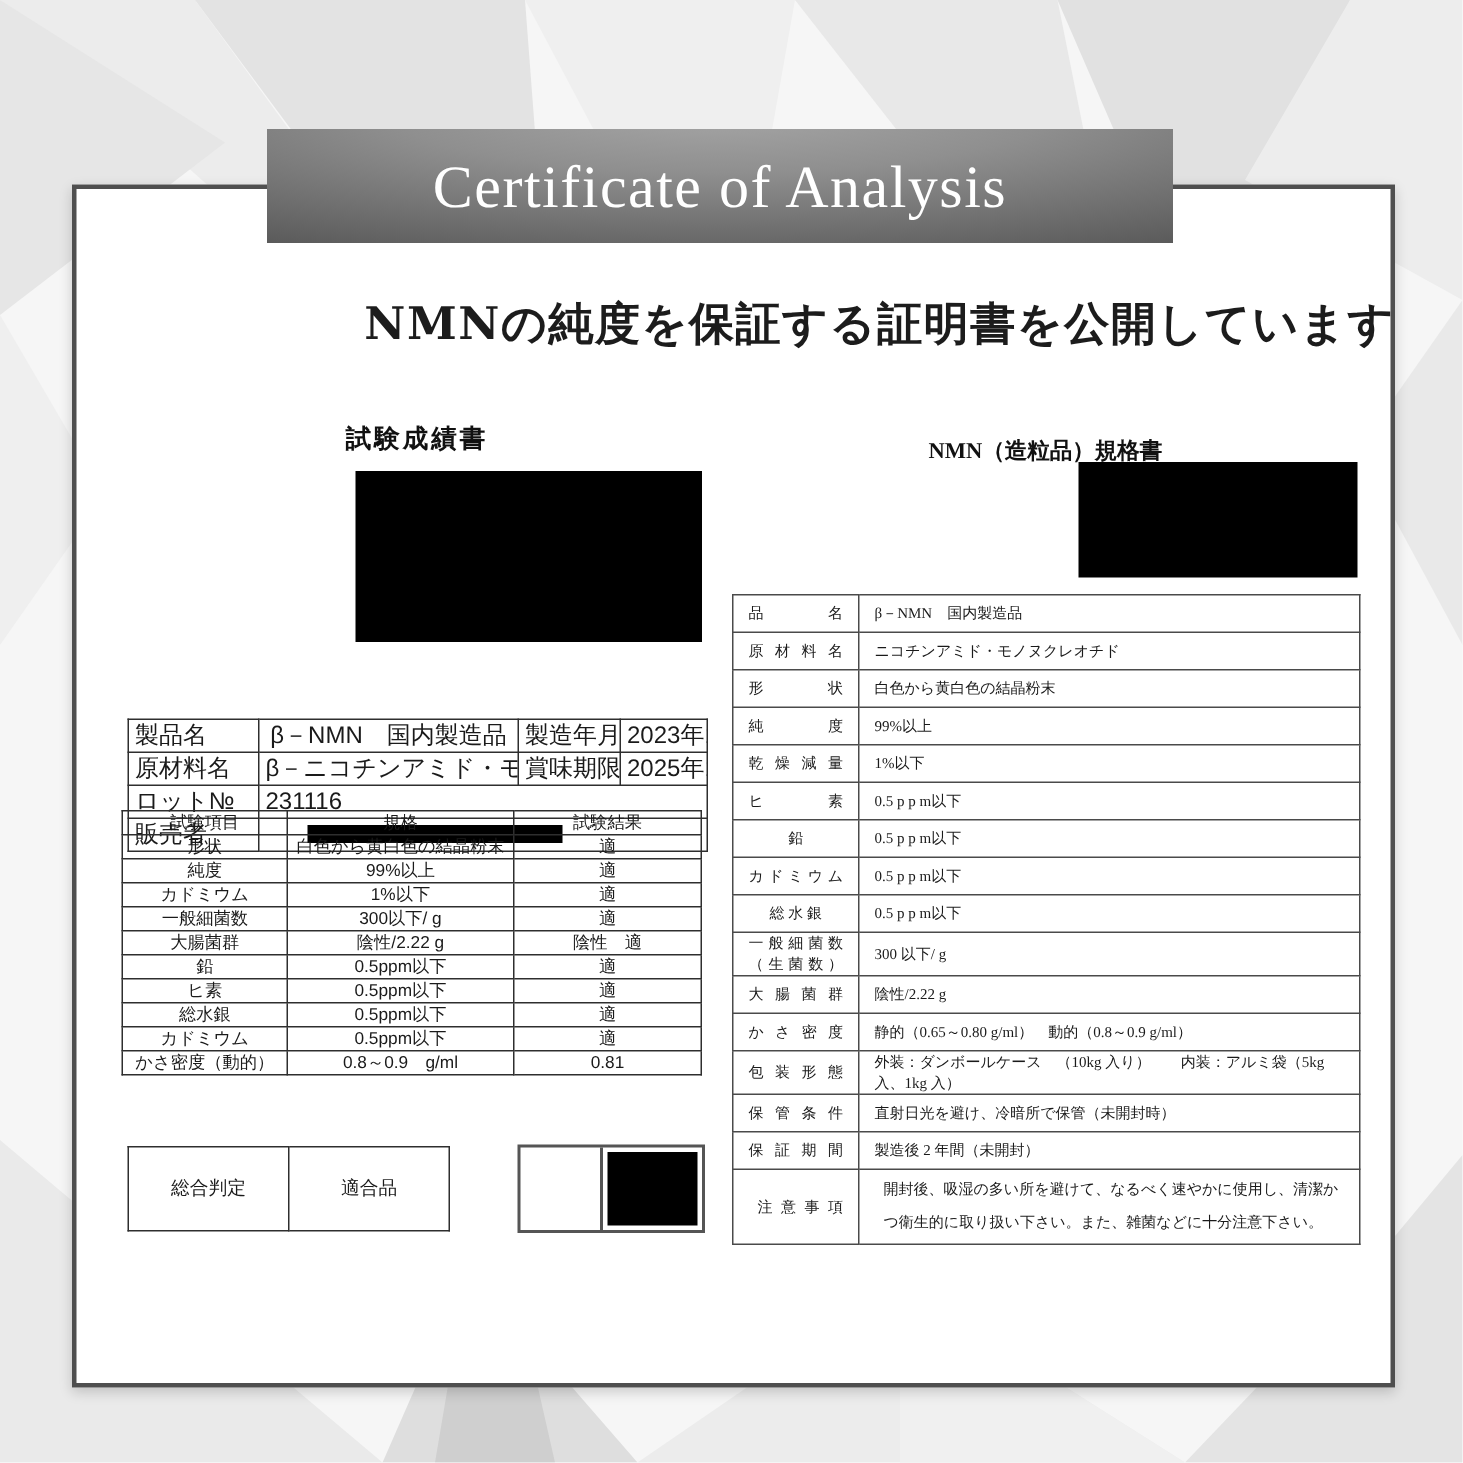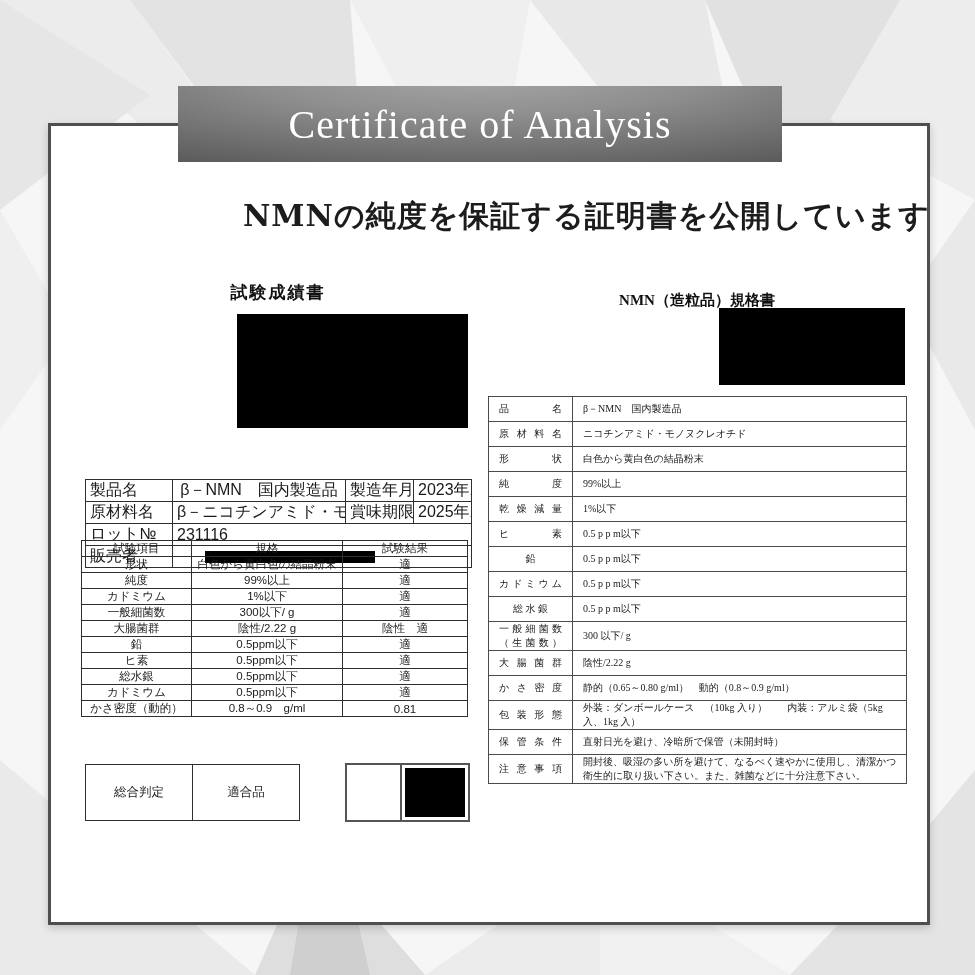--- a/index.html
+++ b/index.html
@@ -276,19 +276,23 @@
     </tr>
     <tr>
       <td class="spec-label">包 装 形 態</td>
       <td class="spec-value">外装：ダンボールケース　（10kg 入り）　　内装：アルミ袋（5kg 入、1kg 入）</td>
     </tr>
     <tr>
       <td class="spec-label">保 管 条 件</td>
       <td class="spec-value">直射日光を避け、冷暗所で保管（未開封時）</td>
     </tr>
     <tr>
+      <td class="spec-label">保 証 期 間</td>
+      <td class="spec-value">製造後 2 年間（未開封）</td>
+    </tr>
+    <tr>
       <td class="spec-label">注 意 事 項</td>
       <td class="spec-value">開封後、吸湿の多い所を避けて、なるべく速やかに使用し、清潔かつ衛生的に取り扱い下さい。また、雑菌などに十分注意下さい。</td>
     </tr>
   </tbody>
     </table>
 
 </div>
 
 </body></html>

